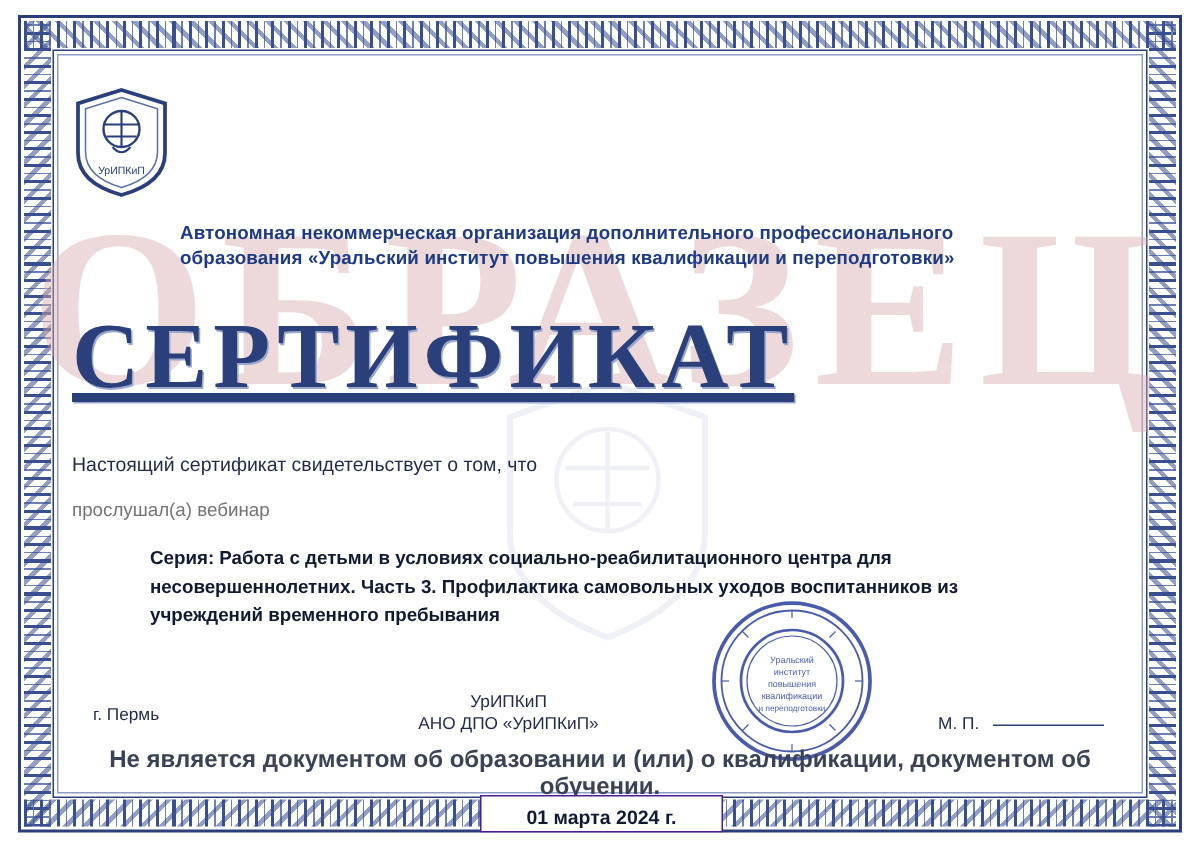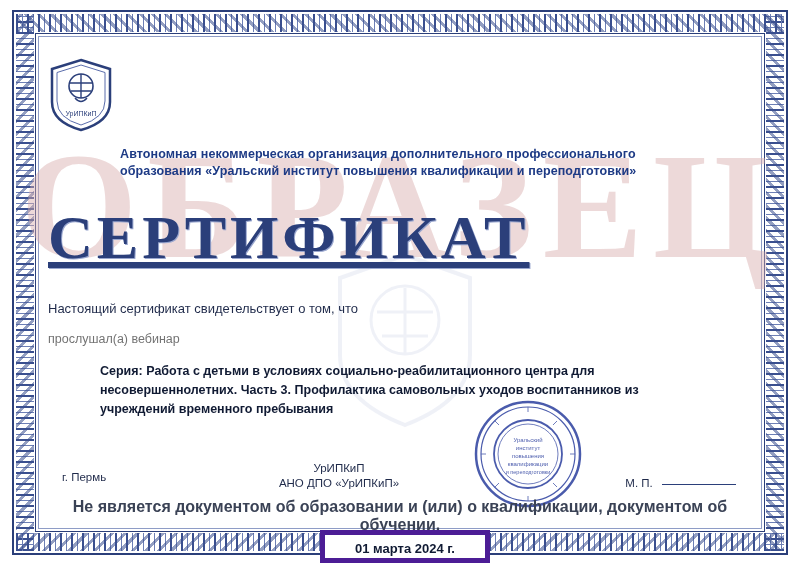--- a/index.html
+++ b/index.html
@@ -244,21 +244,21 @@
     font-size: 16px;
     color: #3a4255;
     font-weight: bold;
   }
 
   .date-box {
     position: absolute;
     left: 320px; top: 530px;
     width: 160px;
     padding: 6px 0 2px;
-    border: 5px solid #4c1d95;
+    border: 1px solid #4c1d95;
     background: #ffffff;
     text-align: center;
     font-size: 13px;
     font-weight: bold;
     color: #101a33;
   }
 </style>
 </head>
 <body>
 

